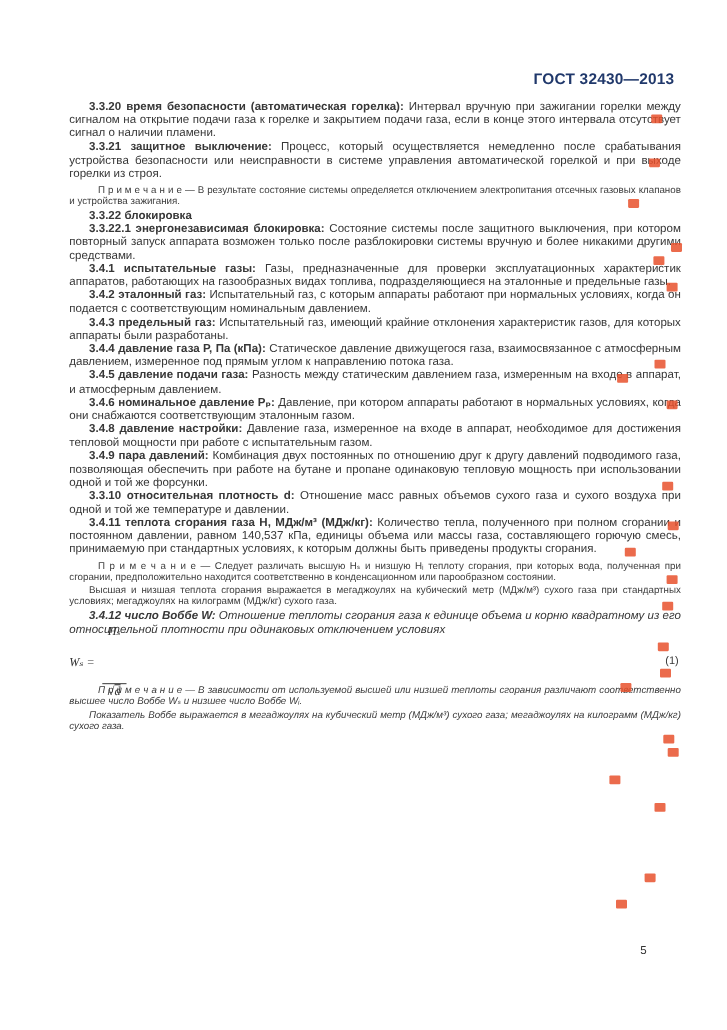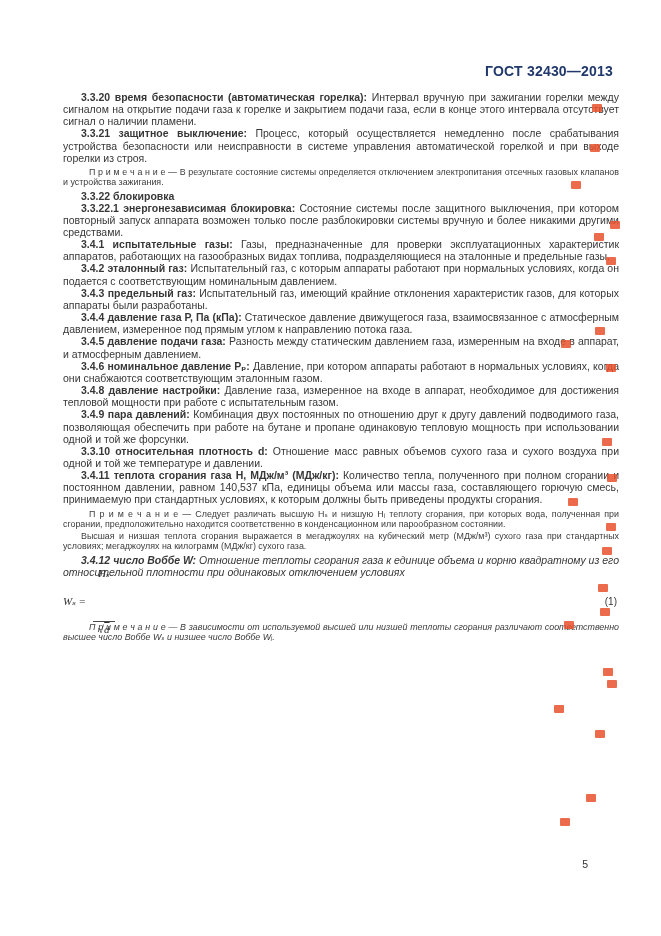--- a/index.html
+++ b/index.html
@@ -109,20 +109,21 @@
       <span class="f-lhs">Wₛ =</span>
       <span class="frac">
         <span class="num">Hₛ</span>
         <span class="den"><span>√</span><span class="overl">d</span></span>
       </span>
       <span class="eqno">(1)</span>
     </div>
 
     <p class="note it"><span class="nlead">П р и м е ч а н и е — </span><span>В зависимости от используемой высшей или низшей теплоты сгорания различают соответственно высшее число Воббе Wₛ и низшее число Воббе Wᵢ.</span></p>
 
+    <p class="note cont it"><span>Показатель Воббе выражается в мегаджоулях на кубический метр (МДж/м³) сухого газа; мегаджоулях на килограмм (МДж/кг) сухого газа.</span></p>
 
   </div>
 
   <div class="page-number">5</div>
 
   <div class="marks-layer">
       <div class="mark" style="left: 592px; top: 104px; background: rgb(232, 81, 45);"></div>
       <div class="mark" style="left: 590px; top: 144px; background: rgb(232, 81, 45);"></div>
       <div class="mark" style="left: 571px; top: 181px; background: rgb(232, 81, 45);"></div>
       <div class="mark" style="left: 610px; top: 221px; background: rgb(232, 81, 45);"></div>

